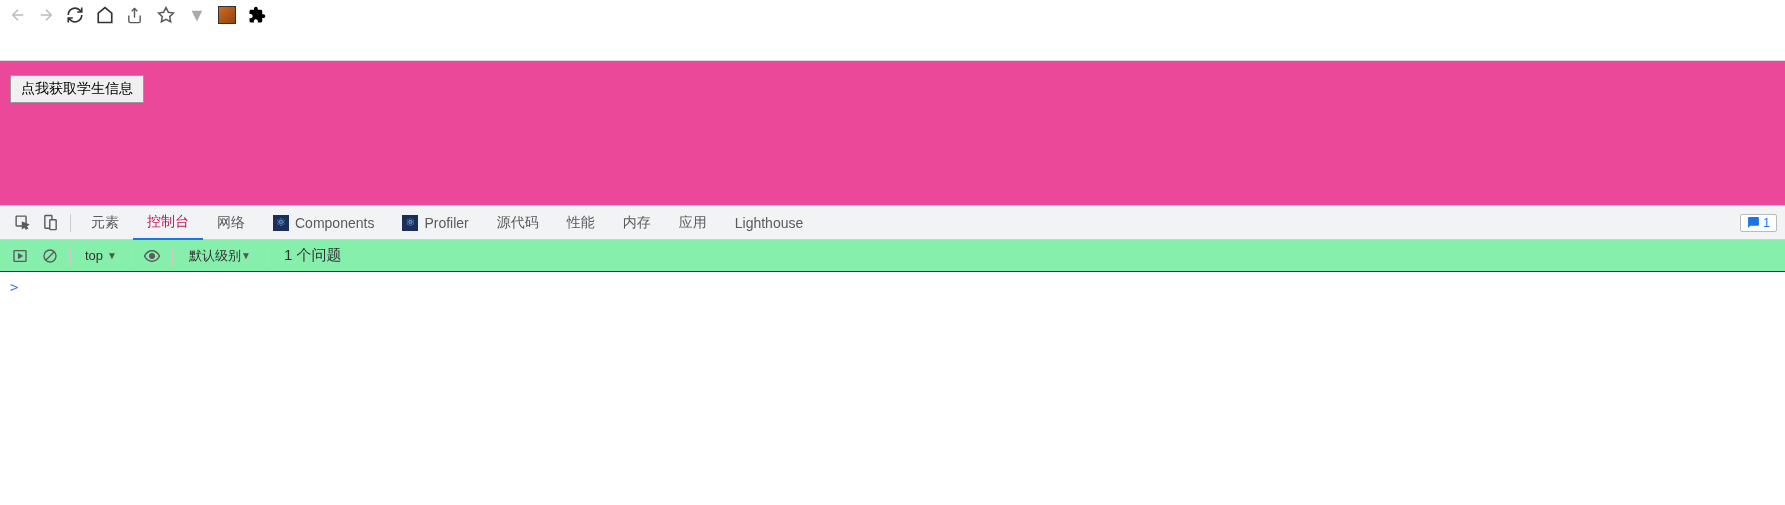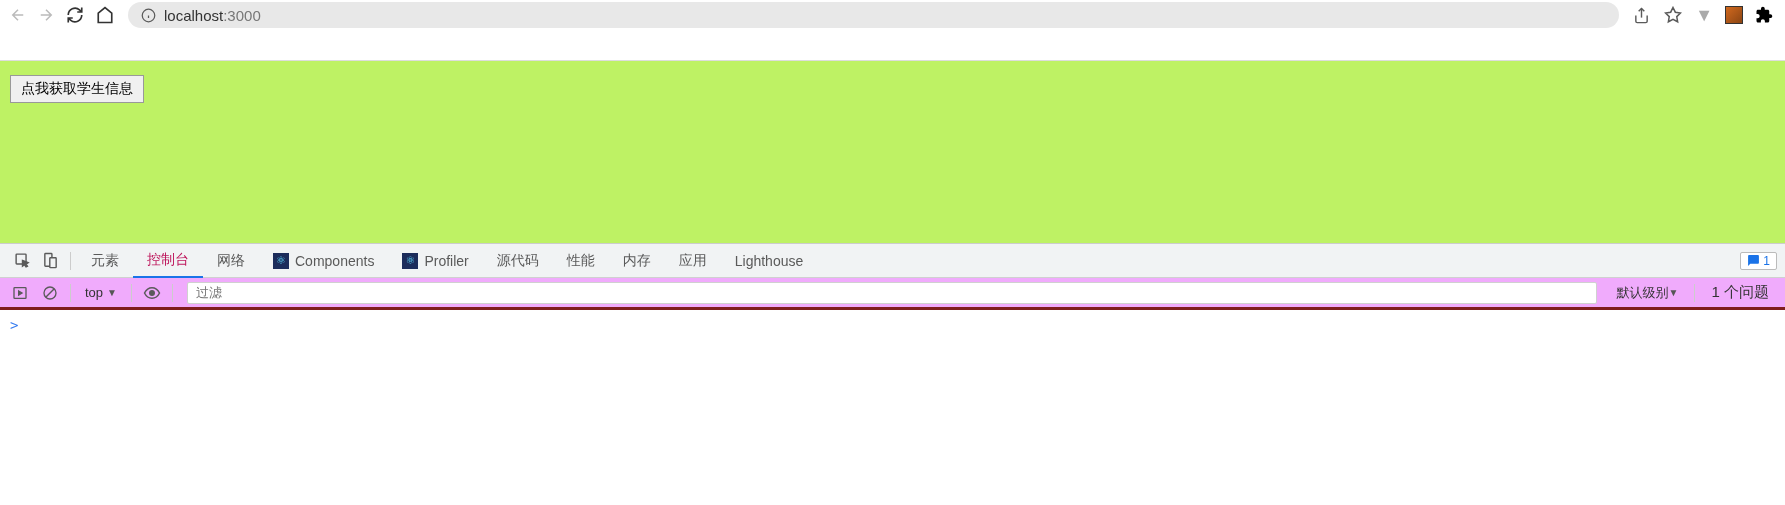--- a/index.html
+++ b/index.html
@@ -99,25 +99,25 @@
       width: 18px;
       height: 18px;
       color: #000;
       font-size: 20px;
       display: flex;
       align-items: center;
       justify-content: center;
     }
     
     .page-content {
-      height: 183px;
+      height: 145px;
       border-top: 1px solid #ddd;
       margin-top: 30px;
       padding: 14px 10px;
-      background: #bef264;
+      background: #ec4899;
     }
     .page-button {
       font-size: 14px;
       padding: 4px 10px;
       background: #f0f0f0;
       border: 1px solid #999;
       cursor: pointer;
       font-family: "Microsoft YaHei", sans-serif;
     }
     
@@ -191,25 +191,25 @@
       font-size: 12px;
       color: #1a73e8;
       background: #fff;
     }
     .msg-badge svg {
       fill: #1a73e8;
     }
     
     .console-toolbar {
       height: 32px;
-      background: #f0abfc;
-      display: flex;
-      align-items: center;
-      padding: 0 8px;
-      border-bottom: 3px solid #7f1d1d;
+      background: #86efac;
+      display: flex;
+      align-items: center;
+      padding: 0 8px;
+      border-bottom: 1px solid #7f1d1d;
       gap: 6px;
     }
     .console-tb-btn {
       width: 24px;
       height: 24px;
       display: flex;
       align-items: center;
       justify-content: center;
       color: #5a5a5a;
       cursor: pointer;
@@ -286,32 +286,20 @@
   <div class="nav-icon">
     <svg width="18" height="18" viewBox="0 0 24 24" fill="none" stroke="currentColor" stroke-width="2.2">
         <path d="M21 2v6h-6M3 12a9 9 0 0 1 15-6.7L21 8"></path>
         <path d="M3 22v-6h6M21 12a9 9 0 0 1-15 6.7L3 16"></path>
       </svg>
   </div>
   <div class="nav-icon">
     <svg width="18" height="18" viewBox="0 0 24 24" fill="none" stroke="currentColor" stroke-width="2.2">
         <path d="M3 9.5L12 2l9 7.5V22H3z"></path>
       </svg>
-  </div>
-  <div class="address-bar">
-    <div class="info-icon">
-      <svg width="15" height="15" viewBox="0 0 24 24" fill="none" stroke="currentColor" stroke-width="2">
-          <circle cx="12" cy="12" r="10"></circle>
-          <line x1="12" y1="16" x2="12" y2="12"></line>
-          <line x1="12" y1="8" x2="12.01" y2="8"></line>
-        </svg>
-    </div>
-    <span class="url-text">
-      <span>localhost</span><span class="url-port">:3000</span>
-    </span>
   </div>
   <div class="toolbar-right">
     <div class="share-icon">
       <svg width="17" height="17" viewBox="0 0 24 24" fill="none" stroke="currentColor" stroke-width="2">
           <path d="M4 12v8a2 2 0 0 0 2 2h12a2 2 0 0 0 2-2v-8"></path>
           <polyline points="16 6 12 2 8 6"></polyline>
           <line x1="12" y1="2" x2="12" y2="15"></line>
         </svg>
     </div>
     <div class="star-icon">
@@ -393,21 +381,20 @@
       <span class="tri">▼</span>
     </div>
     <div class="console-sep"></div>
     <div class="console-tb-btn">
       <svg width="18" height="18" viewBox="0 0 24 24" fill="none" stroke="currentColor" stroke-width="2">
           <circle cx="12" cy="12" r="3" fill="currentColor"></circle>
           <path d="M2 12s3.5-7 10-7 10 7 10 7-3.5 7-10 7-10-7-10-7z"></path>
         </svg>
     </div>
     <div class="console-sep"></div>
-    <input class="filter-input" placeholder="过滤" style="">
     <div class="level-select">
       <span>默认级别</span>
       <span class="tri">▼</span>
     </div>
     <div class="console-sep"></div>
     <div class="problems-text">1 个问题</div>
   </div>
 
   <div class="console-body">
     <span class="console-prompt">&gt;</span>

